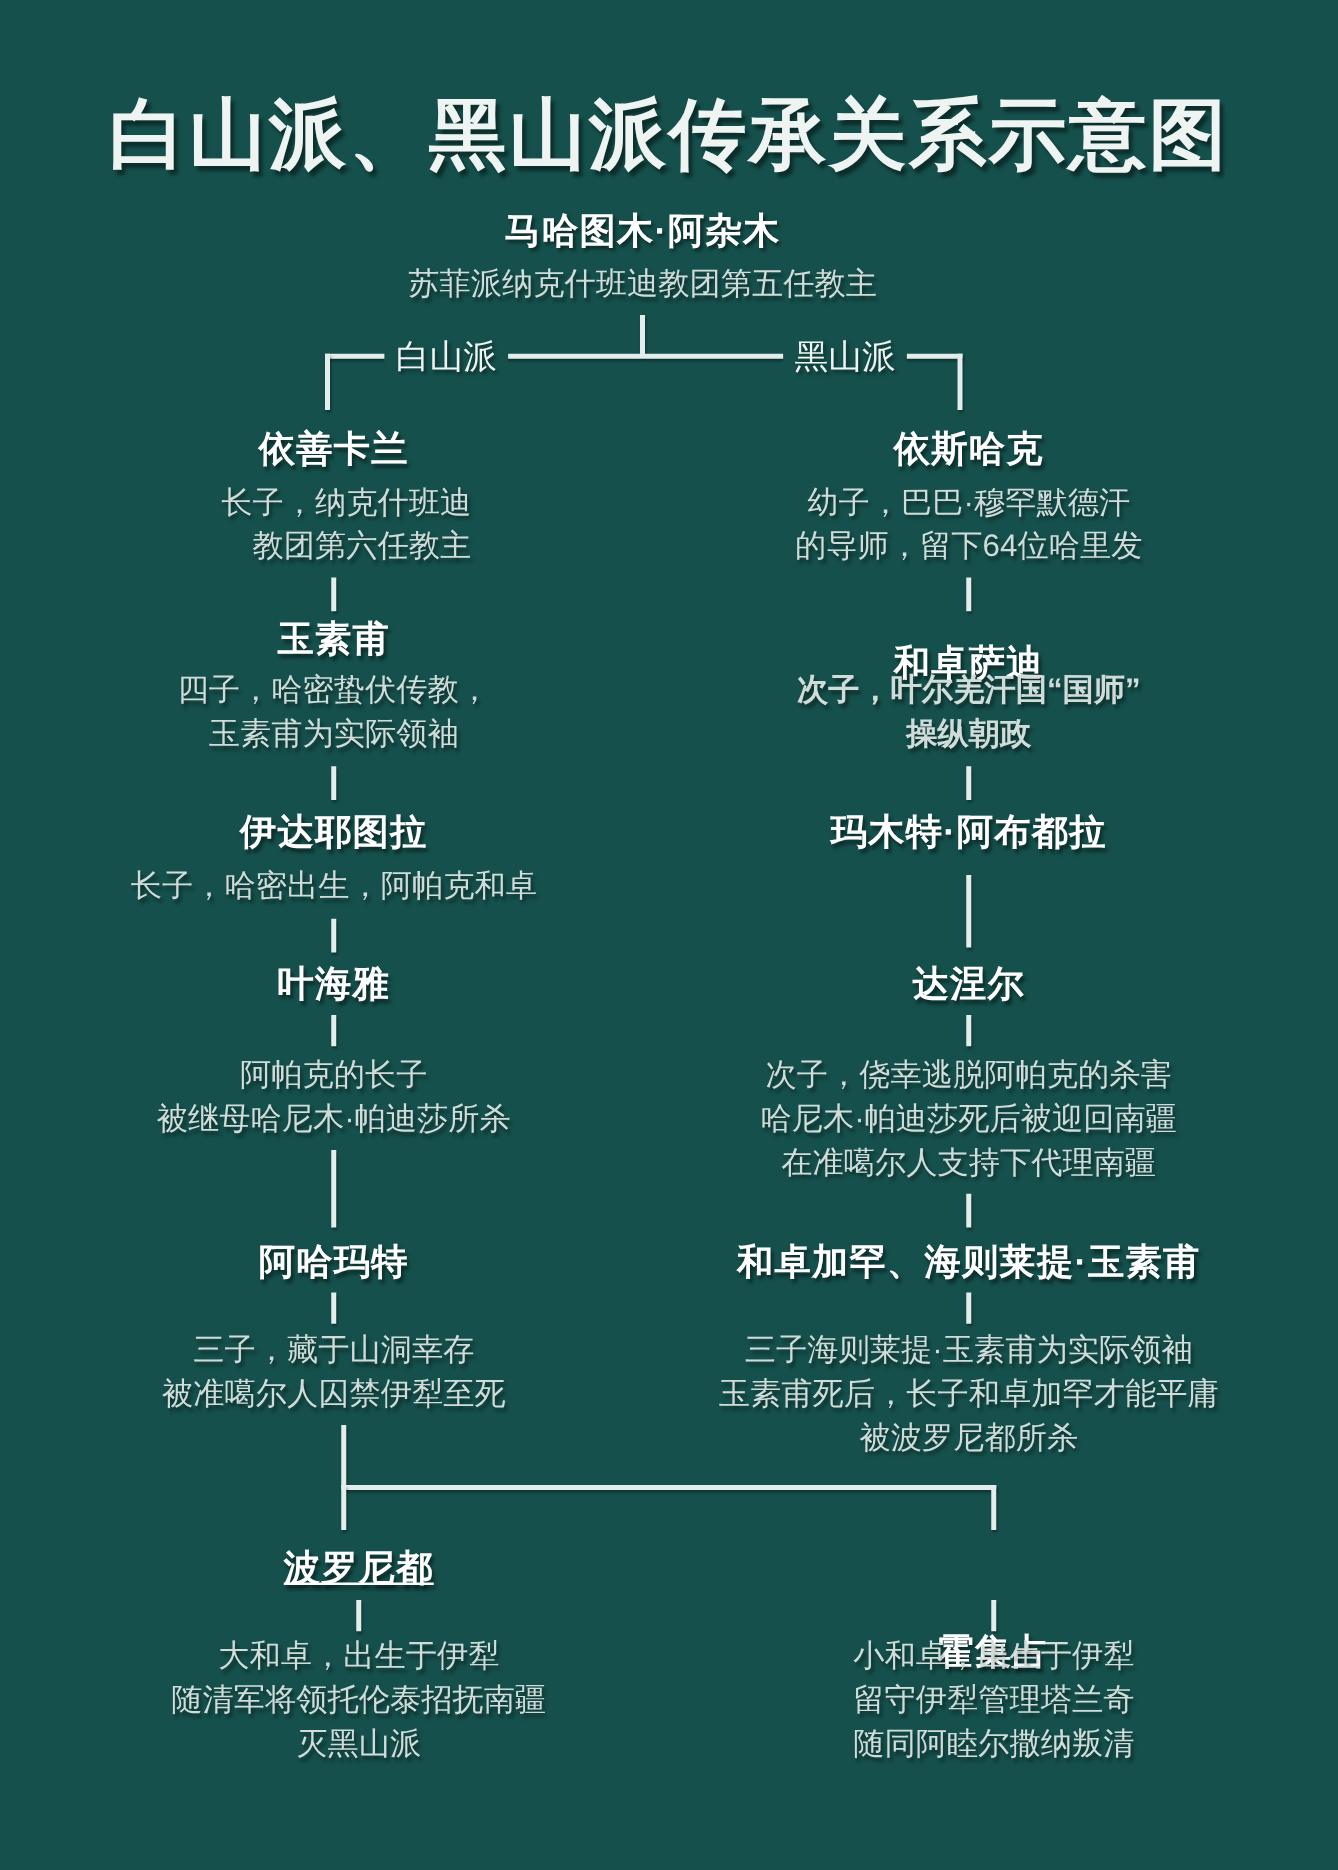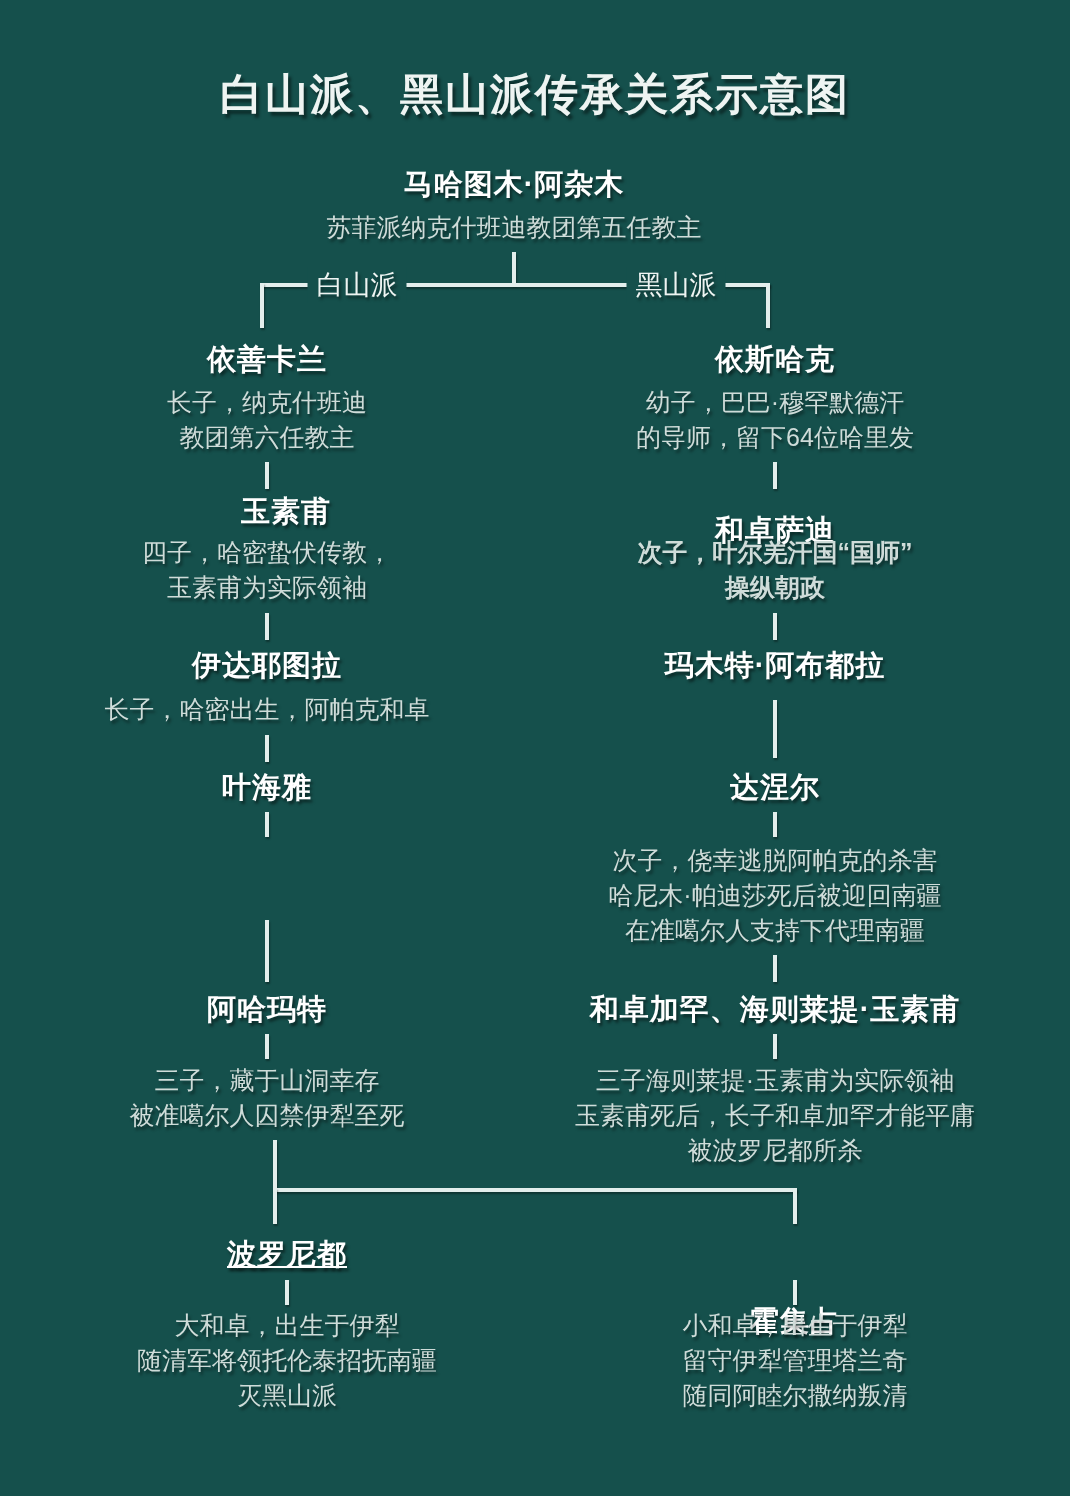--- a/index.html
+++ b/index.html
@@ -13,21 +13,21 @@
   }
 
   
   #stage { position:relative; width:1070px; height:1496px; }
 
   
   .title {
     position:absolute; left:0; top:66px; width:1070px;
     text-align:center;
     font-family:"Liberation Serif","DejaVu Serif",serif;
-    font-size:43px; font-weight:bold; letter-spacing:2px;
+    font-size:62px; font-weight:bold; letter-spacing:2px;
     color:#eef4f2;
     text-shadow:3px 4px 3px rgba(0,0,0,.45);
     white-space:nowrap;
   }
 
   
   .node-name {
     position:absolute;
     text-align:center;
     font-size:29px; font-weight:bold; letter-spacing:1px;
@@ -86,33 +86,34 @@
   <div class="vbar" style="left:514px; top:252px; height:33px;"></div>
 
   <div class="hbar" style="left:260px; top:283px; width:510px;"></div>
   <div class="vbar" style="left:262px; top:283px; height:45px;"></div>
   <div class="vbar" style="left:768px; top:283px; height:45px;"></div>
 
   <div class="branch-label" style="left:357px; top:285px;">白山派</div>
   <div class="branch-label" style="left:676px; top:285px;">黑山派</div>
 
   <div class="node-name" style="left:267px; top:340px;">依善卡兰</div>
-  <div class="node-desc" style="left:267px; top:385px;"><span>长子，纳克什班迪</span><br><span>教团第六任教主</span></div>
+  <div class="node-desc" style="left:277px; top:385px;text-align:right;"><span>长子，纳克什班迪</span><br><span>教团第六任教主</span></div>
   <div class="vbar" style="left:267px; top:462px; height:27px;"></div>
 
-  <div class="node-name" style="left:267px; top:492px;margin-left:19px;">玉素甫</div>
+  <div class="node-name" style="left:267px; top:492px;">玉素甫</div>
   <div class="node-desc" style="left:267px; top:535px;"><span>四子，哈密蛰伏传教，</span><br><span>玉素甫为实际领袖</span></div>
   <div class="vbar" style="left:267px; top:613px; height:27px;"></div>
 
   <div class="node-name" style="left:267px; top:646px;">伊达耶图拉</div>
   <div class="node-desc" style="left:267px; top:692px;">长子，哈密出生，阿帕克和卓</div>
   <div class="vbar" style="left:267px; top:735px; height:27px;"></div>
 
   <div class="node-name" style="left:267px; top:768px;">叶海雅</div>
   <div class="vbar" style="left:267px; top:812px; height:25px;"></div>
+  <div class="node-desc" style="left:267px; top:843px;"><span>阿帕克的长子</span><br><span>被继母哈尼木·帕迪莎所杀</span></div>
   <div class="vbar" style="left:267px; top:920px; height:62px;"></div>
 
   <div class="node-name" style="left:267px; top:990px;">阿哈玛特</div>
   <div class="vbar" style="left:267px; top:1034px; height:25px;"></div>
   <div class="node-desc" style="left:267px; top:1063px;"><span>三子，藏于山洞幸存</span><br><span>被准噶尔人囚禁伊犁至死</span></div>
 
   <div class="node-name" style="left:775px; top:340px;">依斯哈克</div>
   <div class="node-desc" style="left:775px; top:385px;"><span>幼子，巴巴·穆罕默德汗</span><br><span>的导师，留下64位哈里发</span></div>
   <div class="vbar" style="left:775px; top:462px; height:27px;"></div>
 

